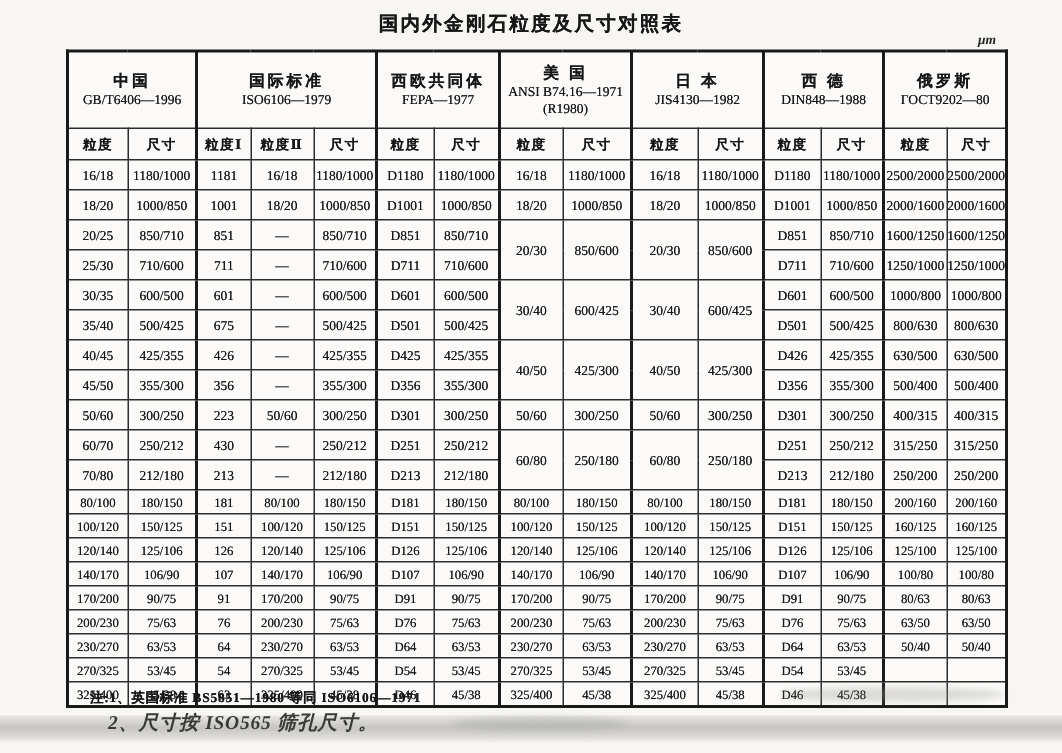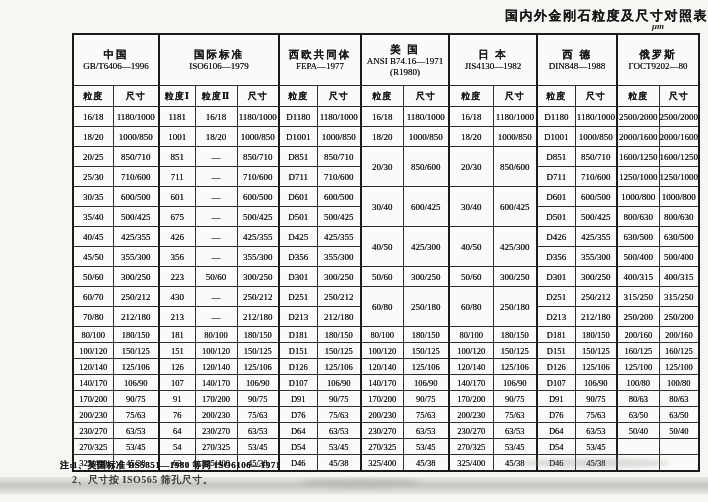--- a/index.html
+++ b/index.html
@@ -3,54 +3,53 @@
 <meta charset="utf-8">
 <style>
   html,body{margin:0;padding:0;}
   body{
     width:708px;height:502px;position:relative;overflow:hidden;
     background:#f7f6f3;
     font-family:"Liberation Serif","DejaVu Serif",serif;
     color:#171717;
   }
   .page-title{
-    position:absolute;top:7px;left:0;width:100%;text-align:right;
+    position:absolute;top:7px;left:0;width:100%;text-align:center;
     font-size:13px;font-weight:bold;letter-spacing:1.5px;
     text-shadow:0 0 0.4px #222;
   }
   .unit{
     position:absolute;top:21px;left:652px;font-size:9px;font-style:italic;color:#222;font-weight:bold;
   }
   table.cmp{
     position:absolute;left:44px;top:33px;width:626px;
     border-collapse:collapse;table-layout:fixed;
     border:2px solid #1a1a1a;
     background:#fbfaf8;
-    margin-left:28px;
   }
   .cmp th,.cmp td{
     border:1px solid #2d2d2d;
     text-align:center;vertical-align:middle;
     padding:0;margin:0;white-space:nowrap;overflow:hidden;
     font-weight:normal;
     text-shadow:0 0 0.3px #333;
   }
   .cmp th.grp{height:50px;line-height:12px;}
   .cmp .gname{font-size:10.5px;font-weight:bold;letter-spacing:2px;line-height:13px;}
   .cmp .gstd{font-size:9px;line-height:11px;letter-spacing:0;}
   .cmp tr.sub th{height:20px;font-size:9px;font-weight:bold;letter-spacing:1px;}
   .cmp tr.tall td{height:19px;font-size:9px;}
   .cmp tr.short td{height:15px;font-size:8.5px;}
   .cmp .gb{border-left:2px solid #1a1a1a;}
   .note1{
     position:absolute;left:60px;top:459px;font-size:9px;font-weight:bold;
     letter-spacing:0.5px;z-index:3;text-shadow:0 0 0.4px #222;
   }
   .note2{
-    position:absolute;left:72px;top:473px;font-size:10px;
+    position:absolute;left:72px;top:473px;font-size:13px;font-style:italic;
     font-weight:bold;color:#3a3a38;z-index:3;letter-spacing:0.5px;
   }
   .scan-band{
     position:absolute;left:0;top:477px;width:708px;height:18px;z-index:1;
     background:linear-gradient(180deg,
       rgba(170,169,164,0.20) 0%,
       rgba(158,157,152,0.55) 45%,
       rgba(178,177,172,0.40) 80%,
       rgba(220,219,215,0.15) 100%);
   }

